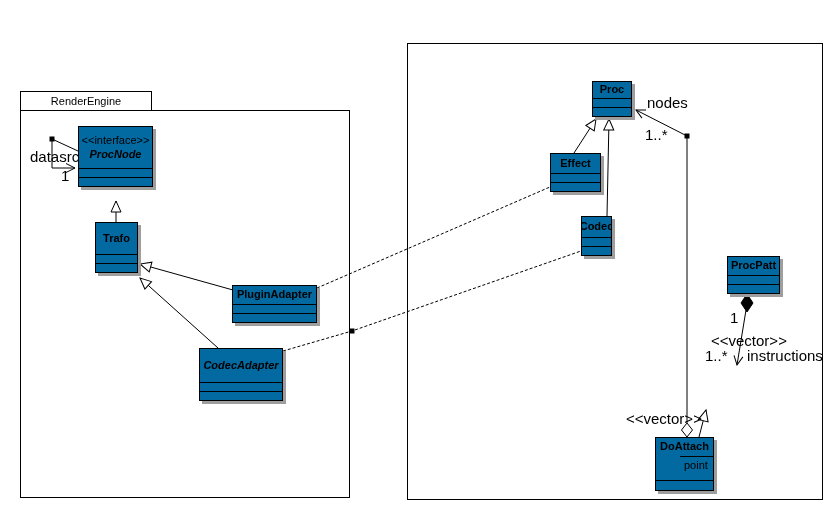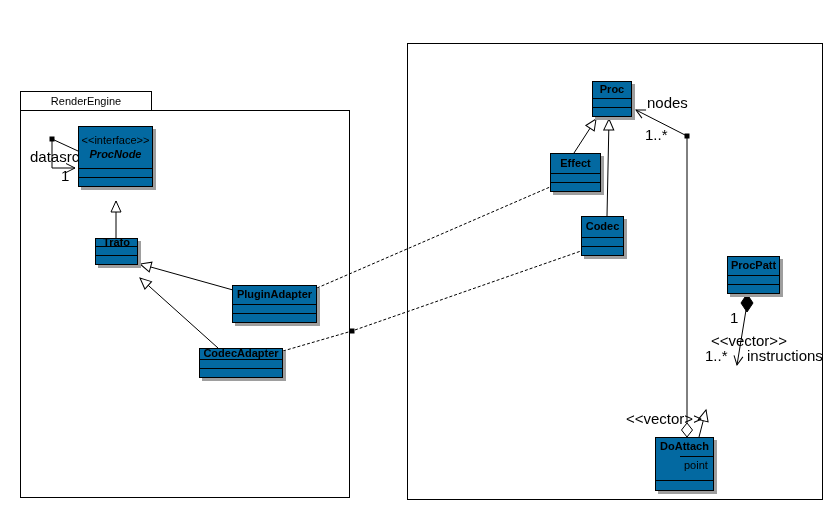--- a/index.html
+++ b/index.html
@@ -72,51 +72,51 @@
 
   <div class="cls" style="left:78px; top:126px; width:75px; height:61px;">
     <div class="name">
       <span class="stereo">&lt;&lt;interface&gt;&gt;</span>
       <span class="iname">ProcNode</span>
     </div>
     <div class="compartment"></div>
     <div class="compartment"></div>
   </div>
 
-  <div class="cls" style="left:95px; top:238px; width:43px; height:27px;">
+  <div class="cls" style="left:95px; top:222px; width:43px; height:51px;">
     <div class="name">Trafo</div>
     <div class="compartment"></div>
     <div class="compartment"></div>
   </div>
 
   <div class="cls" style="left:232px; top:285px; width:85px; height:38px;">
     <div class="name">PluginAdapter</div>
     <div class="compartment"></div>
     <div class="compartment"></div>
   </div>
 
-  <div class="cls" style="left:199px; top:348px; width:84px; height:30px;">
+  <div class="cls" style="left:199px; top:348px; width:84px; height:53px;font-style:italic;">
     <div class="name">CodecAdapter</div>
     <div class="compartment"></div>
     <div class="compartment"></div>
   </div>
 
   <div class="cls" style="left:592px; top:81px; width:40px; height:36px;">
     <div class="name">Proc</div>
     <div class="compartment"></div>
     <div class="compartment"></div>
   </div>
 
   <div class="cls" style="left:550px; top:153px; width:51px; height:39px;">
     <div class="name">Effect</div>
     <div class="compartment"></div>
     <div class="compartment"></div>
   </div>
 
-  <div class="cls" style="left:581px; top:216px; width:43px; height:40px;">
+  <div class="cls" style="left:581px; top:216px; width:31px; height:40px;">
     <div class="name">Codec</div>
     <div class="compartment"></div>
     <div class="compartment"></div>
   </div>
 
   <div class="cls" style="left:727px; top:256px; width:53px; height:38px;">
     <div class="name">ProcPatt</div>
     <div class="compartment"></div>
     <div class="compartment"></div>
   </div>

